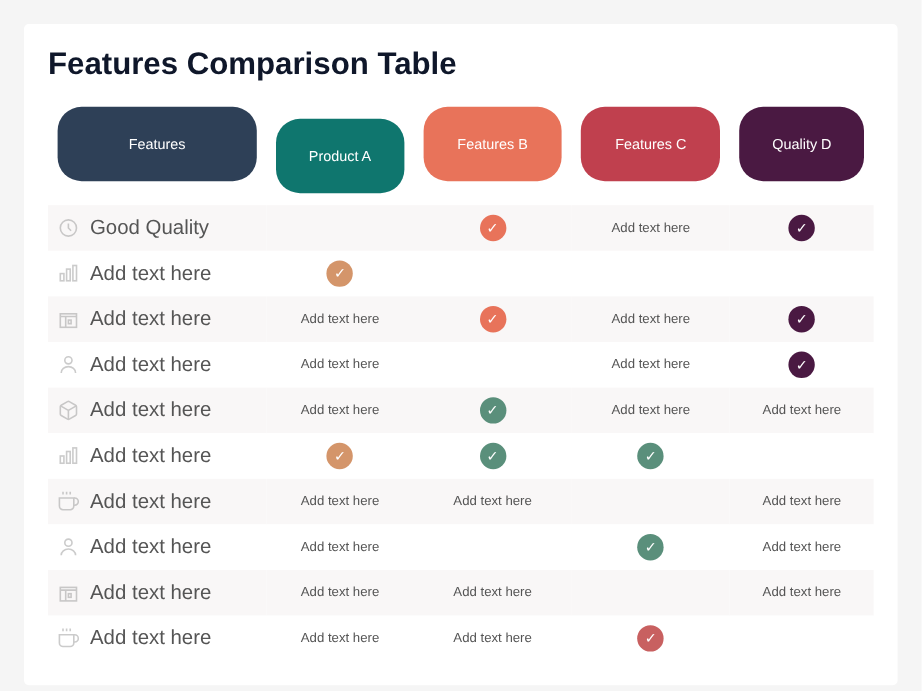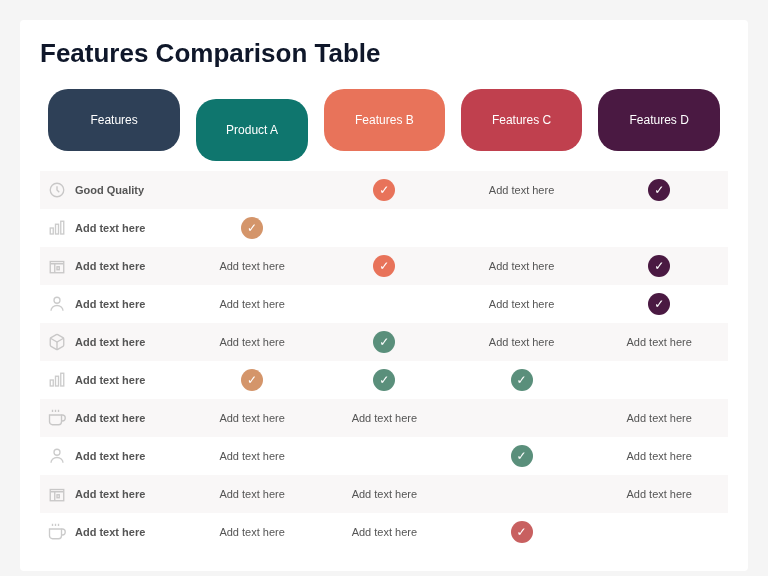--- a/index.html
+++ b/index.html
@@ -74,22 +74,22 @@
     .feature-icon {
       width: 22px;
       height: 22px;
       opacity: 0.5;
       flex-shrink: 0;
       display: flex;
       align-items: center;
       justify-content: center;
     }
     .feature-label {
-      font-size: 11px;
-      font-weight: 700;
+      font-size: 17px;
+      font-weight: 400;
       color: #555;
     }
     .check-circle {
       display: inline-flex;
       align-items: center;
       justify-content: center;
       width: 22px;
       height: 22px;
       border-radius: 50%;
       color: #fff;
@@ -124,21 +124,21 @@
         <th>
           <span class="th-inner th-a">Product A</span>
         </th>
         <th>
           <span class="th-inner th-b">Features B</span>
         </th>
         <th>
           <span class="th-inner th-c">Features C</span>
         </th>
         <th>
-          <span class="th-inner th-d">Features D</span>
+          <span class="th-inner th-d">Quality D</span>
         </th>
       </tr>
     </thead>
     <tbody id="table-body">
     <tr>
     <td>
       <div class="td-feature">
         <span class="feature-icon">
                 <svg viewBox="0 0 24 24" width="18" height="18" fill="none" stroke="#999" stroke-width="1.8">
                   <circle cx="12" cy="12" r="9"></circle>

